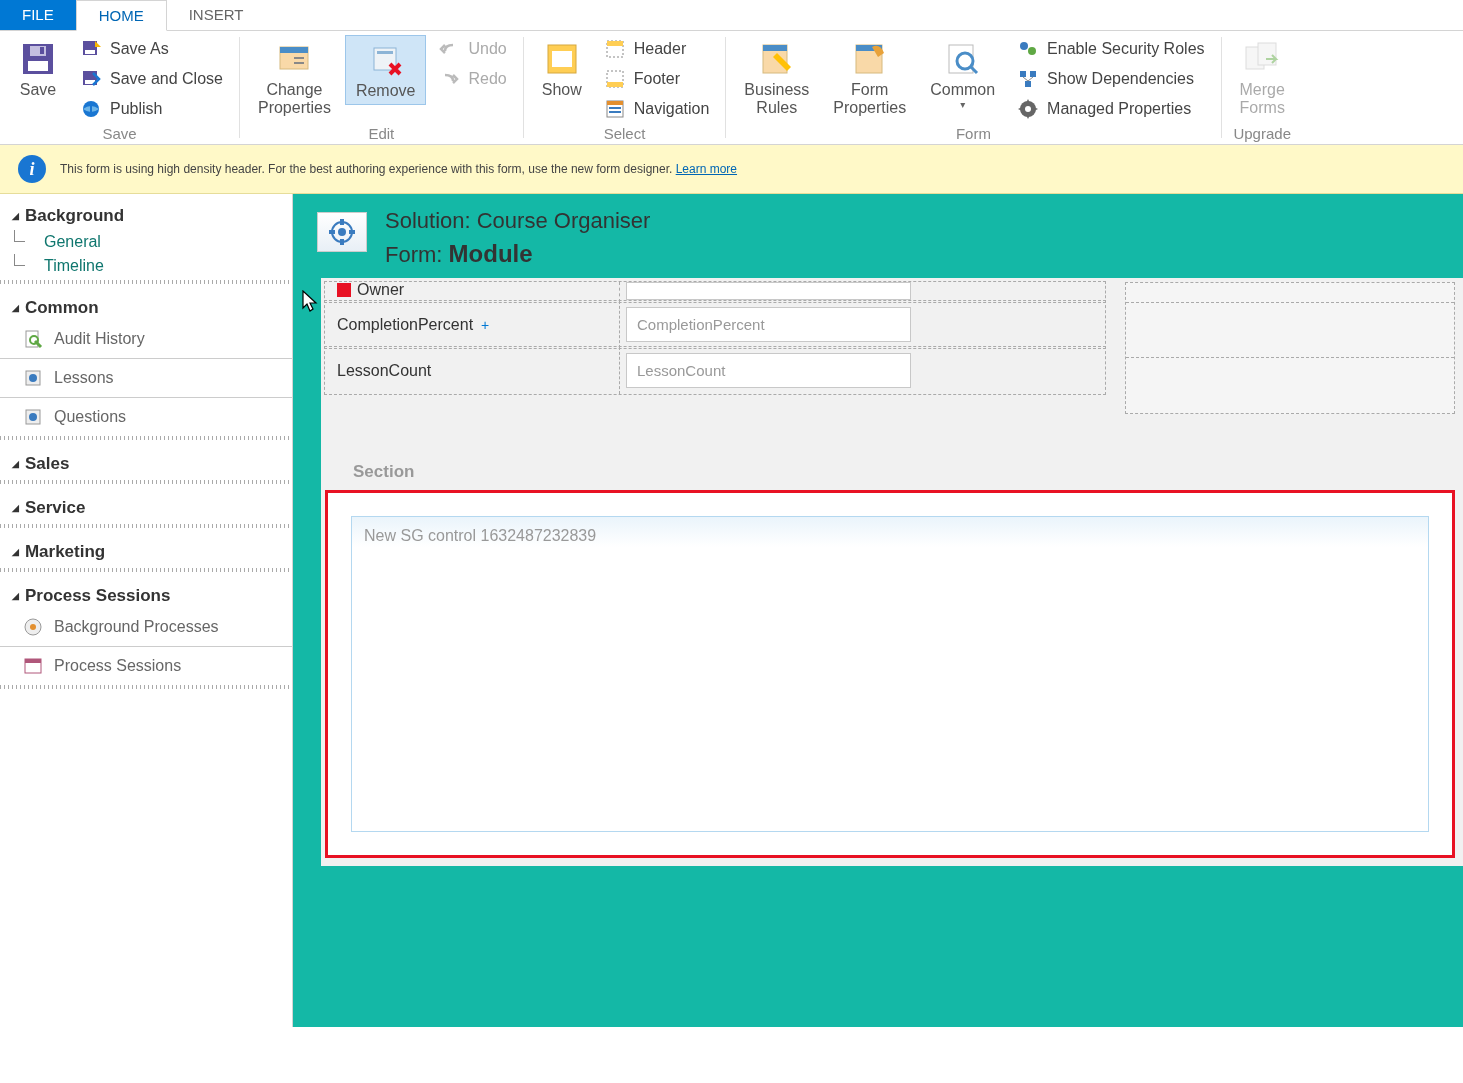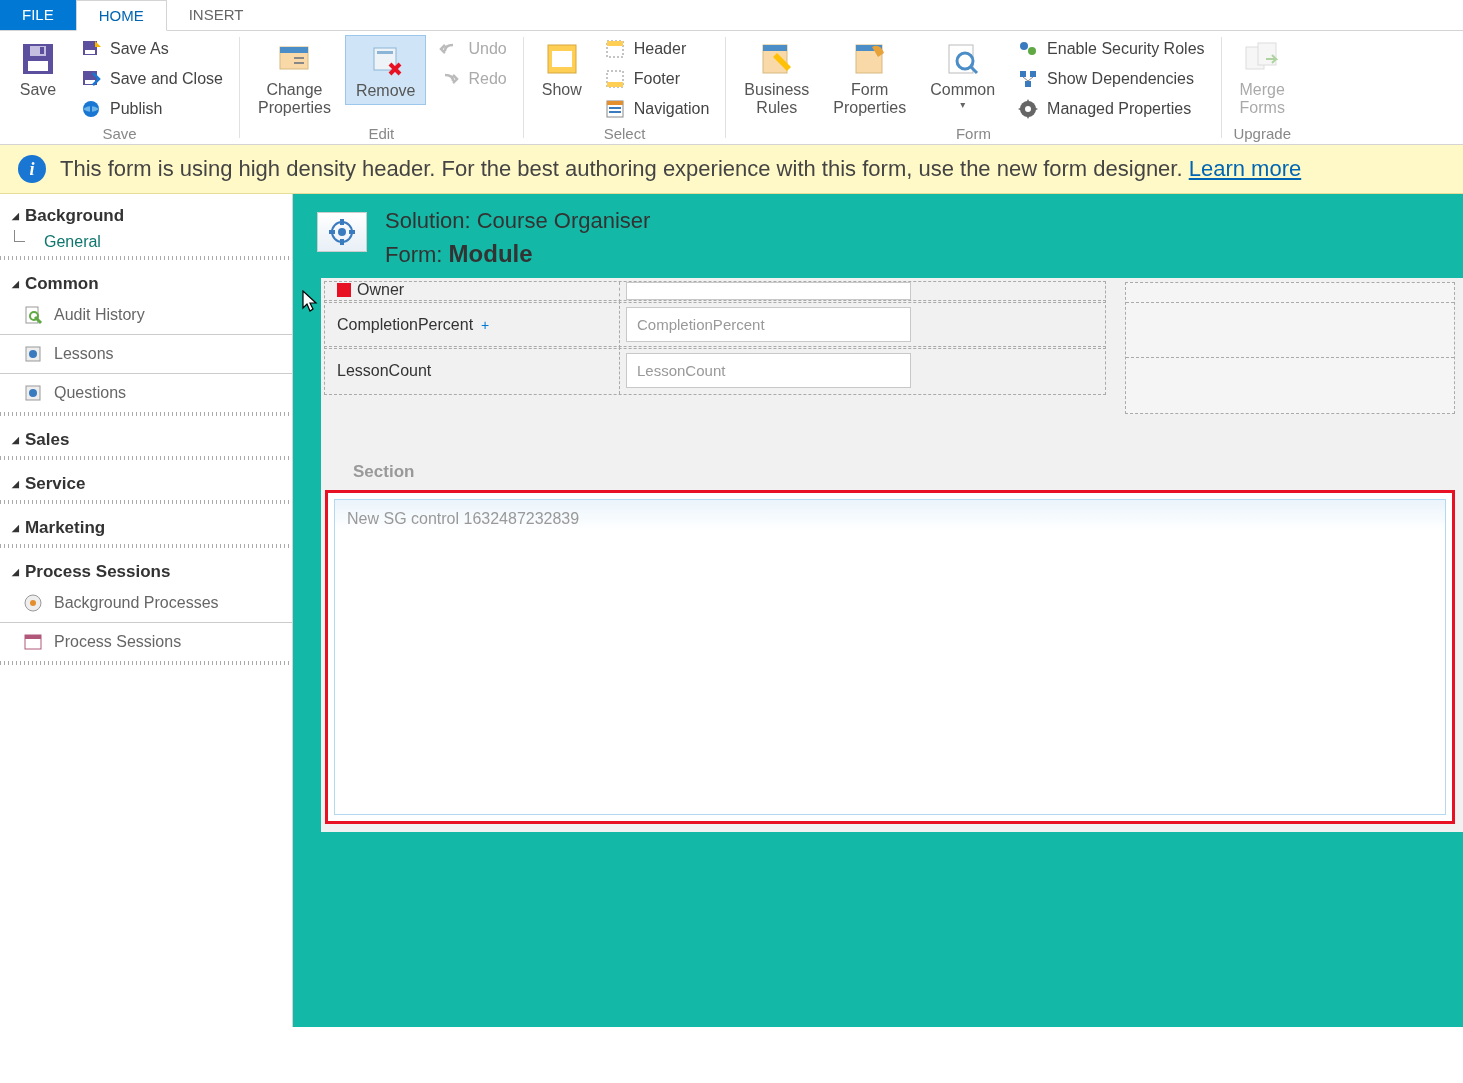--- a/index.html
+++ b/index.html
@@ -24,21 +24,21 @@
 .big-btn .lbl { font-size: 16px; color: #555; text-align: center; line-height: 1.1; margin-top: 2px; }
 .big-btn .caret { font-size: 10px; color: #666; }
 
 .small-btns { display: flex; flex-direction: column; gap: 2px; }
 .small-btn { display: flex; align-items: center; gap: 8px; padding: 3px 8px; cursor: pointer; font-size: 16px; color: #444; }
 .small-btn .icn { width: 22px; height: 22px; display: flex; align-items: center; justify-content: center; }
 
 
 .notif { background: #fff9c8; display: flex; align-items: center; padding: 10px 18px; gap: 14px; border-bottom: 1px solid #e6dd9a; }
 .notif-icon { width: 28px; height: 28px; border-radius: 50%; background: #1976d2; color: #fff; display: flex; align-items: center; justify-content: center; font-weight: bold; font-size: 18px; font-family: Georgia, serif; font-style: italic; }
-.notif-text { font-size: 22px; color: #444; }
+.notif-text { font-size: 12px; color: #444; }
 .notif-text a { color: #0066b4; text-decoration: underline; }
 
 
 .main { display: flex; height: calc(100vh - 250px); }
 .sidebar { width: 293px; border-right: 1px solid #d4d4d4; overflow-y: auto; background: #fff; }
 .canvas-wrap { flex: 1; background: #14b8a6; display: flex; flex-direction: column; }
 
 
 .side-section { padding: 6px 0 0; }
 .side-head { font-weight: 600; font-size: 17px; color: #333; padding: 6px 12px 4px; cursor: pointer; }
@@ -63,21 +63,21 @@
 .field-row { display: flex; border: 1px dashed #aaa; margin: -1px; }
 .field-label-cell { width: 295px; border-right: 1px dashed #aaa; padding: 14px 12px; font-size: 16px; color: #333; display: flex; align-items: center; gap: 6px; }
 .red-sq { width: 14px; height: 14px; background: #e81123; }
 .plus-mark { color: #0078d4; font-size: 14px; vertical-align: super; margin-left: 2px; }
 .field-input-cell { flex: 1; padding: 6px; display:flex; align-items:center; }
 .field-input { width: 285px; border: 1px solid #c8c8c8; padding: 8px 10px; font-size: 15px; color: #999; background: #fff; }
 .row-wrap { display: flex; margin-bottom: -1px; }
 
 .sec-label { color: #999; font-weight: 700; font-size: 17px; padding: 48px 4px 8px; margin-left: 24px; }
 .section-box { border: 3px solid #e81123; background: #fff; min-height: 330px; }
-.section-inner { border: 1px solid #b4d8f0; margin: 6px; height: 316px; padding: 10px 12px; color: #999; font-size: 16px; background: linear-gradient(#eaf4fb, #fff 30px); }
+.section-inner { border: 1px solid #b4d8f0; margin: 23px; height: 316px; padding: 10px 12px; color: #999; font-size: 16px; background: linear-gradient(#eaf4fb, #fff 30px); }
 
 .cursor-ptr { position: absolute; left: 302px; top: 290px; font-size: 20px; pointer-events: none; color: #000; }
 svg { display: block; }
 </style>
 </head>
 <body>
 
 <div class="tabs">
   <div class="tab file">FILE</div>
   <div class="tab active">HOME</div>
@@ -322,20 +322,21 @@
     <span>This form is using high density header. For the best authoring experience with this form, use the new form designer. </span><a href="#">Learn more</a>
   </div>
 </div>
 
 <div class="main">
 
   <div class="sidebar">
     <div class="side-section">
       <div class="side-head">Background</div>
       <div class="tree-item">General</div>
+      <div class="tree-item last">Timeline</div>
     </div>
     <div class="side-divider"></div>
     <div class="side-section">
       <div class="side-head">Common</div>
       <div class="side-link">
         <span class="si">
             <svg width="20" height="20" viewBox="0 0 20 20">
               <rect x="3" y="2" width="12" height="16" fill="#fff" stroke="#999"></rect>
               <path d="M12 12 L18 18" stroke="#5fa844" stroke-width="3"></path>
               <circle cx="11" cy="11" r="4" fill="none" stroke="#5fa844" stroke-width="2"></circle>

